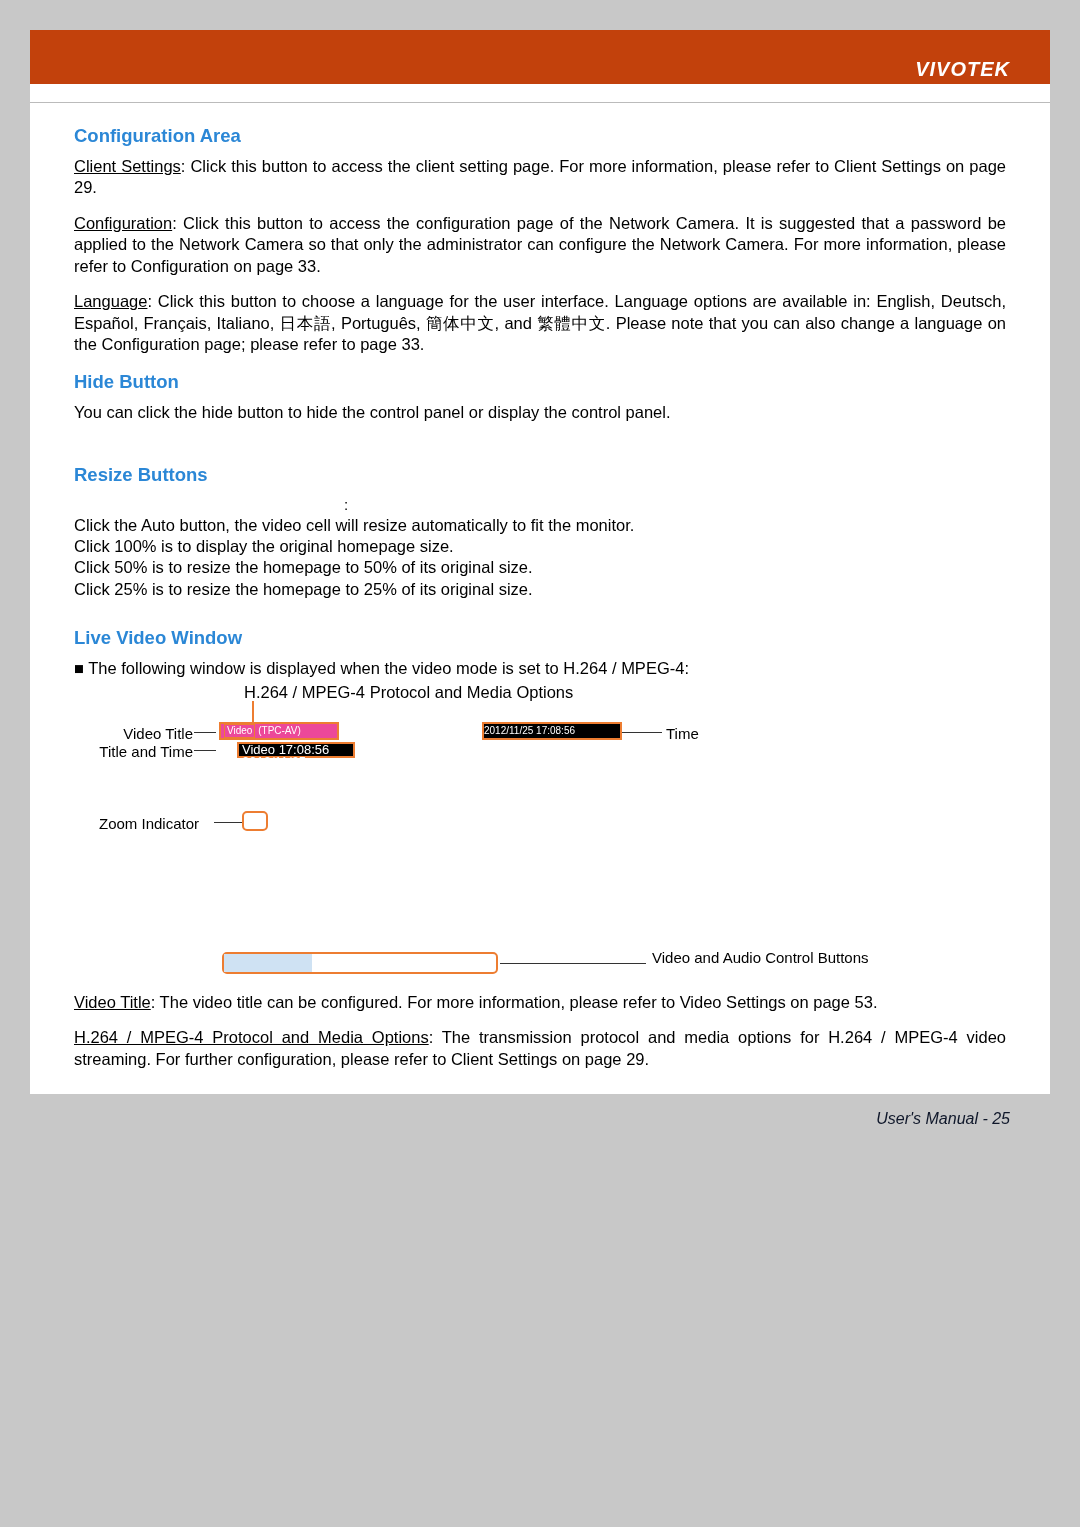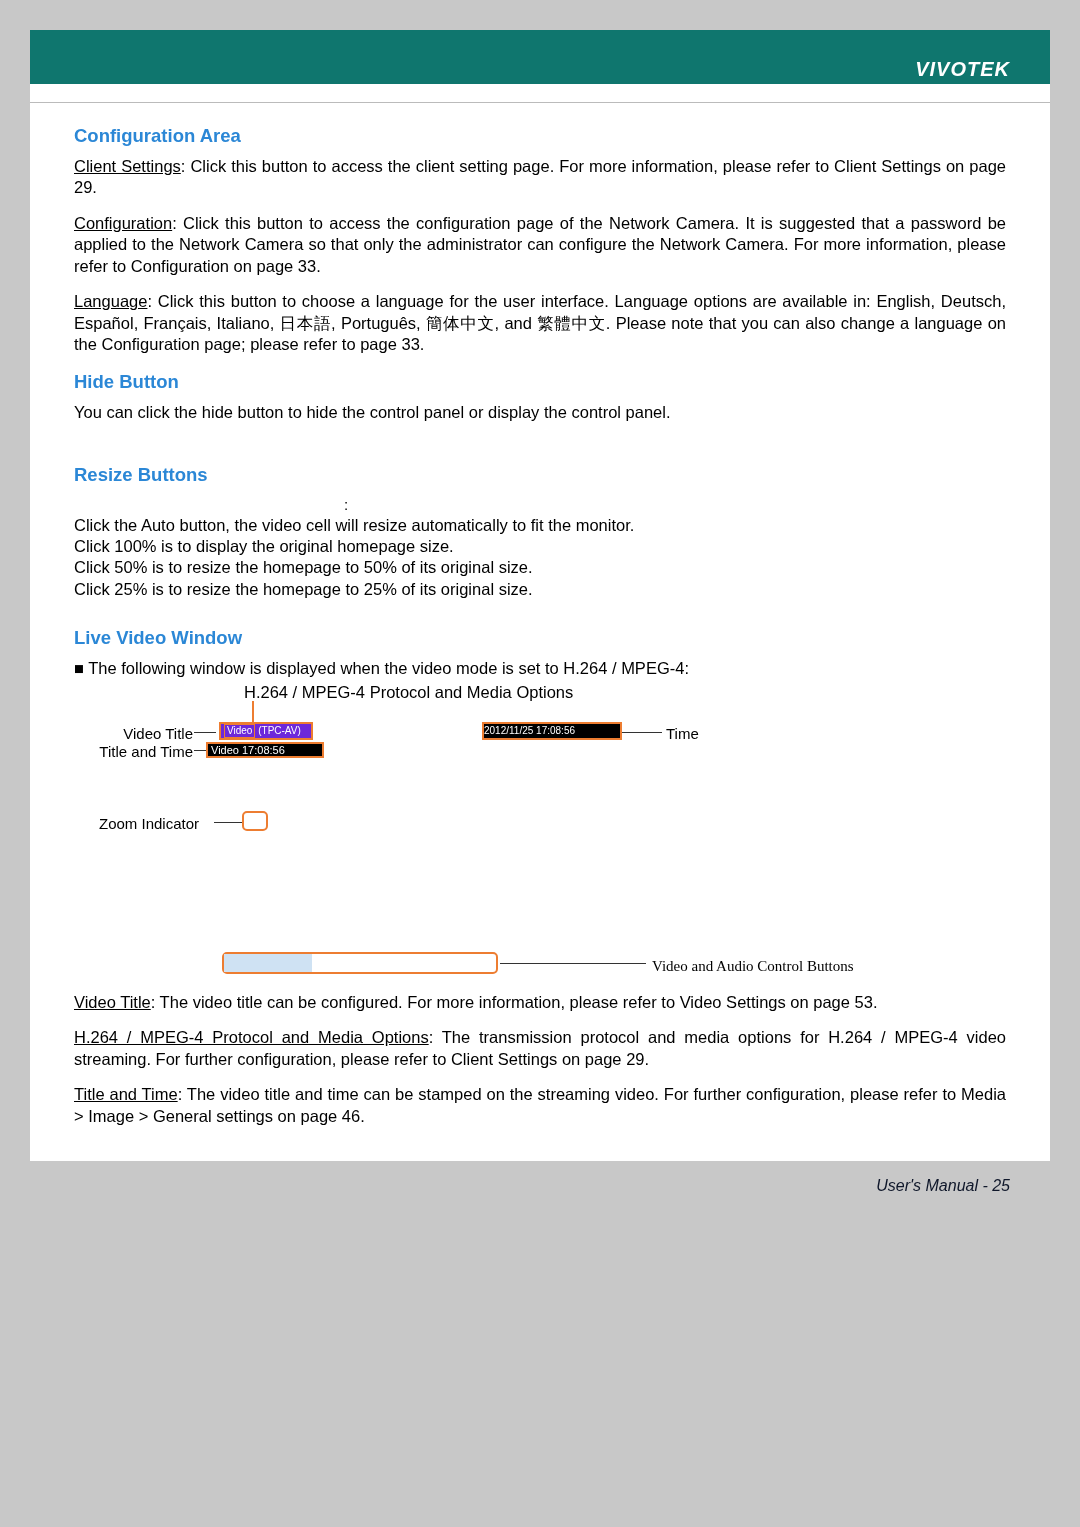--- a/index.html
+++ b/index.html
@@ -9,21 +9,21 @@
     width: 1080px;
     margin: 0 auto;
     color: #000;
   }
   .page {
     background: #fff;
     margin: 30px;
     position: relative;
   }
   .header-band {
-    background: #0f766e;
+    background: #c2410c;
     height: 54px;
     position: relative;
   }
   .brand {
     position: absolute;
     right: 40px;
     top: 28px;
     color: #fff;
     font-style: italic;
     font-weight: bold;
@@ -71,44 +71,44 @@
   .vid-title-lbl { left: 19px; top: 42px; width: 100px; }
   .tt-lbl { left: 19px; top: 60px; width: 100px; }
   .conn-h {
     position: absolute; height: 1.5px; background: #333;
   }
   .conn-vt { top: 50px; left: 120px; width: 22px; }
   .conn-tt { top: 68px; left: 120px; width: 22px; }
   .video-title-box {
     position: absolute;
     left: 145px; top: 40px;
-    width: 94px; height: 18px;
-    background: #6d28d9;
+    width: 120px; height: 18px;
+    background: #ec4899;
     border: 2px solid #ed7d31;
     color: #fff;
     font-size: 10px;
     padding-left: 3px;
     line-height: 14px;
   }
   .vt-inner {
     display: inline-block;
     border: 1.4px solid #ed7d31;
     padding: 0 2px;
     height: 14px;
     line-height: 12px;
     margin-top: -1px;
   }
   .title-time-box {
     position: absolute;
-    left: 132px; top: 60px;
+    left: 163px; top: 60px;
     width: 118px; height: 16px;
     background: #000;
     border: 2px solid #ed7d31;
     color: #fff;
-    font-size: 11px;
+    font-size: 13px;
     padding-left: 3px;
     line-height: 12px;
   }
   .time-box {
     position: absolute;
     left: 408px; top: 40px;
     width: 140px; height: 18px;
     background: #000;
     border: 2px solid #ed7d31;
     color: #fff;
@@ -148,23 +148,22 @@
   }
   .av-fill {
     position: absolute;
     left: 0; top: 0;
     width: 88px; height: 100%;
     background: #cfe2f3;
   }
   .conn-av { top: 281px; left: 426px; width: 146px; }
   .av-lbl {
     position: absolute;
-    left: 578px; top: 275px;
-    font-size: 15px;
-    font-family: Liberation Serif, serif;
+    left: 578px; top: 266px;
+    font-size: 15px;
   }
   .footer {
     background: #c8c8c8;
     height: 54px;
     position: relative;
   }
   .footer-txt {
     position: absolute;
     right: 40px;
     bottom: 20px;
@@ -243,22 +242,19 @@
 
     <div class="p">
       <span class="u">Video Title</span><span>: The video title can be configured. For more information, please refer to Video Settings on page 53.</span>
     </div>
 
     <div class="p">
       <span class="u">H.264 / MPEG-4 Protocol and Media Options</span><span>: The transmission protocol and media options for H.264 / MPEG-4 video streaming. For further configuration, please refer to Client Settings on page 29.</span>
     </div>
 
 
-    <div class="p" style="margin-bottom:24px">
-      <span class="u">Title and Time</span><span>: The video title and time can be stamped on the streaming video. For further configuration, please refer to Media &gt; Image &gt; General settings on page 46.</span>
-    </div>
 
   </div>
 
   <div class="footer">
     <div class="footer-txt">User's Manual - 25</div>
   </div>
 </div>
 
 </body></html>

